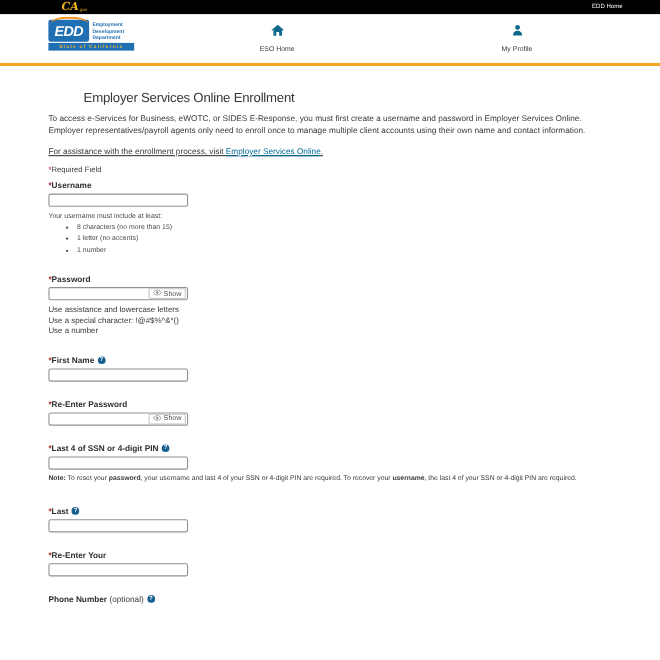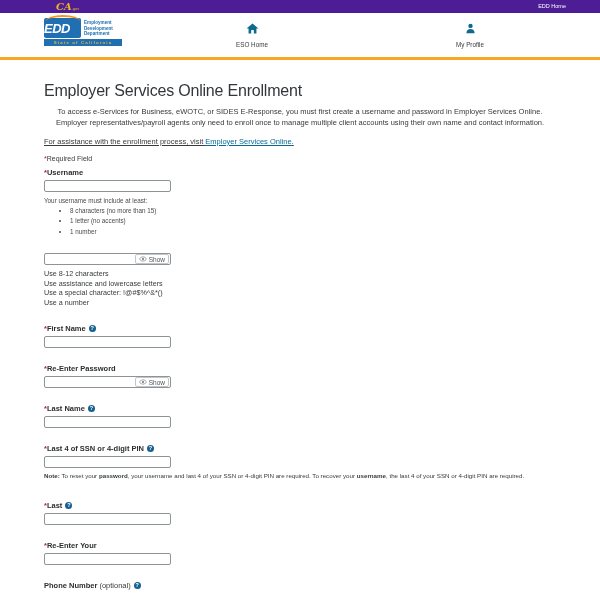--- a/index.html
+++ b/index.html
@@ -1,47 +1,47 @@
 <!DOCTYPE html>
 <html><head>
 <meta charset="utf-8">
 <style>
   * { margin:0; padding:0; box-sizing:border-box; }
   html,body { width:600px; height:600px; background:#ffffff; }
   body { font-family:"Liberation Sans","DejaVu Sans",sans-serif; color:#37393b; overflow:hidden; }
   .viewport { position:relative; width:600px; height:600px; background:#fff; }
 
   
-  .topbar { height:13px; background:#4c1d95; position:relative; }
+  .topbar { height:13px; background:#000000; position:relative; }
   .cagov { position:absolute; left:56px; top:0; height:13px; display:flex; align-items:flex-end; cursor:pointer; }
   .ca-script { font-family:"DejaVu Serif",serif; font-style:italic; font-weight:bold; color:#f1b51c; font-size:10px; line-height:12px; }
   .ca-suffix { font-size:4px; color:#f1b51c; line-height:9px; }
   .topbar-link { position:absolute; right:34px; top:0; height:13px; line-height:13px; color:#ffffff; font-size:5.5px; text-decoration:none; cursor:pointer; }
 
   
   .header { position:relative; height:44px; background:#ffffff; }
   .edd-logo { position:absolute; left:44px; top:5px; width:80px; cursor:pointer; }
   .edd-top { display:flex; align-items:flex-end; }
-  .edd-box { position:relative; width:37px; height:20px; background:#1f6fb2; border-radius:2px; display:flex; align-items:center; }
+  .edd-box { position:relative; width:37px; height:20px; background:#1f6fb2; border-radius:2px; display:flex; align-items:center; justify-content:center; }
   .edd-box span { color:#fff; font-weight:bold; font-style:italic; font-size:13px; letter-spacing:-0.5px; }
   .edd-swoosh { position:absolute; top:-3px; left:2px; width:34px; height:6px; border-top:2px solid #f7941d; border-radius:50% 50% 0 0 / 100% 100% 0 0; }
   .edd-words { margin-left:3px; padding-bottom:1px; }
   .edd-words div { font-size:4.6px; font-weight:bold; color:#1f6fb2; line-height:5.6px; }
   .edd-tagline { margin-top:1px; width:78px; background:#1f6fb2; color:#e8b33c; font-size:4.4px; letter-spacing:1.1px; text-align:center; line-height:7px; font-weight:bold; }
   .nav-item { position:absolute; top:7px; width:64px; display:flex; flex-direction:column; align-items:center; cursor:pointer; }
   .nav-eso { left:220px; }
   .nav-profile { left:438px; }
   .nav-item .nav-label { margin-top:3px; font-size:6.3px; color:#37393b; }
 
   .gold-rule { height:3px; background:#f5a823; }
 
   
   main { padding:0 44px; }
-  h1 { margin-top:22px; font-size:16px; font-weight:500; color:#33363a; letter-spacing:-0.2px; }
-  .intro { margin-top:7px; font-size:7.5px; line-height:1.45; color:#37393b;text-align:center; }
+  h1 { margin-top:22px; font-size:12px; font-weight:500; color:#33363a; letter-spacing:-0.2px;margin-left:32px; }
+  .intro { margin-top:7px; font-size:7.5px; line-height:1.45; color:#37393b; }
   .assist { margin-top:8px; font-size:7.5px; color:#37393b;text-decoration:underline; }
   .assist a { color:#046b99; text-decoration:underline; cursor:pointer; }
   .required-note { margin-top:9px; font-size:7px; color:#37393b; }
   .req { color:#a6232c; }
 
   .fg { margin-top:16px; }
   .fg.mt-sm { margin-top:6px; }
   .fg.mt-pw { margin-top:18px; }
   .fg.mt-name { margin-top:17px; }
   .fg.mt-email { margin-top:22px; }
@@ -134,34 +134,36 @@
       <input class="txt" type="text" style="">
       <div class="hint">Your username must include at least:</div>
       <ul class="rules">
         <li>8 characters (no more than 15)</li>
         <li>1 letter (no accents)</li>
         <li>1 number</li>
       </ul>
     </div>
 
     <div class="fg mt-pw">
+      <label>
+        <span><span class="req">*</span><span class="lbltxt">Password</span></span>
+      </label>
       <div class="pw-wrap">
         <input class="txt" type="password" style="">
         <button class="show-btn">
           <span>
             <svg width="8" height="6" viewBox="0 0 12 8">
               <path d="M6 0.8 C3.4 0.8 1.5 2.6 0.6 4 C1.5 5.4 3.4 7.2 6 7.2 C8.6 7.2 10.5 5.4 11.4 4 C10.5 2.6 8.6 0.8 6 0.8 Z" fill="none" stroke="#6b6f72" stroke-width="0.9"></path>
               <circle cx="6" cy="4" r="1.5" fill="#6b6f72"></circle>
             </svg>
           </span>
           <span>Show</span>
         </button>
       </div>
       <div class="pw-rules">
-        <div>Use 8-12 characters</div>
         <div>Use assistance and lowercase letters</div>
         <div>Use a special character: !@#$%^&amp;*()</div>
         <div>Use a number</div>
       </div>
     </div>
 
     <div class="fg mt-name">
       <label>
         <span><span class="req">*</span><span class="lbltxt">First Name</span></span>
         <span class="help-icon">?</span>
@@ -180,27 +182,20 @@
             <svg width="8" height="6" viewBox="0 0 12 8">
               <path d="M6 0.8 C3.4 0.8 1.5 2.6 0.6 4 C1.5 5.4 3.4 7.2 6 7.2 C8.6 7.2 10.5 5.4 11.4 4 C10.5 2.6 8.6 0.8 6 0.8 Z" fill="none" stroke="#6b6f72" stroke-width="0.9"></path>
               <circle cx="6" cy="4" r="1.5" fill="#6b6f72"></circle>
             </svg>
           </span>
           <span>Show</span>
         </button>
       </div>
     </div>
 
-    <div class="fg">
-      <label>
-        <span><span class="req">*</span><span class="lbltxt">Last Name</span></span>
-        <span class="help-icon">?</span>
-      </label>
-      <input class="txt" type="text" style="">
-    </div>
 
     <div class="fg">
       <label>
         <span><span class="req">*</span><span class="lbltxt">Last 4 of SSN or 4-digit PIN</span></span>
         <span class="help-icon">?</span>
       </label>
       <input class="txt" type="text" style="">
       <p class="ssn-note">
         <b>Note:</b><span> To reset your </span><b>password</b><span>, your username and last 4 of your SSN or 4-digit PIN are required. To recover your </span><b>username</b><span>, the last 4 of your SSN or 4-digit PIN are required.</span>
       </p>

